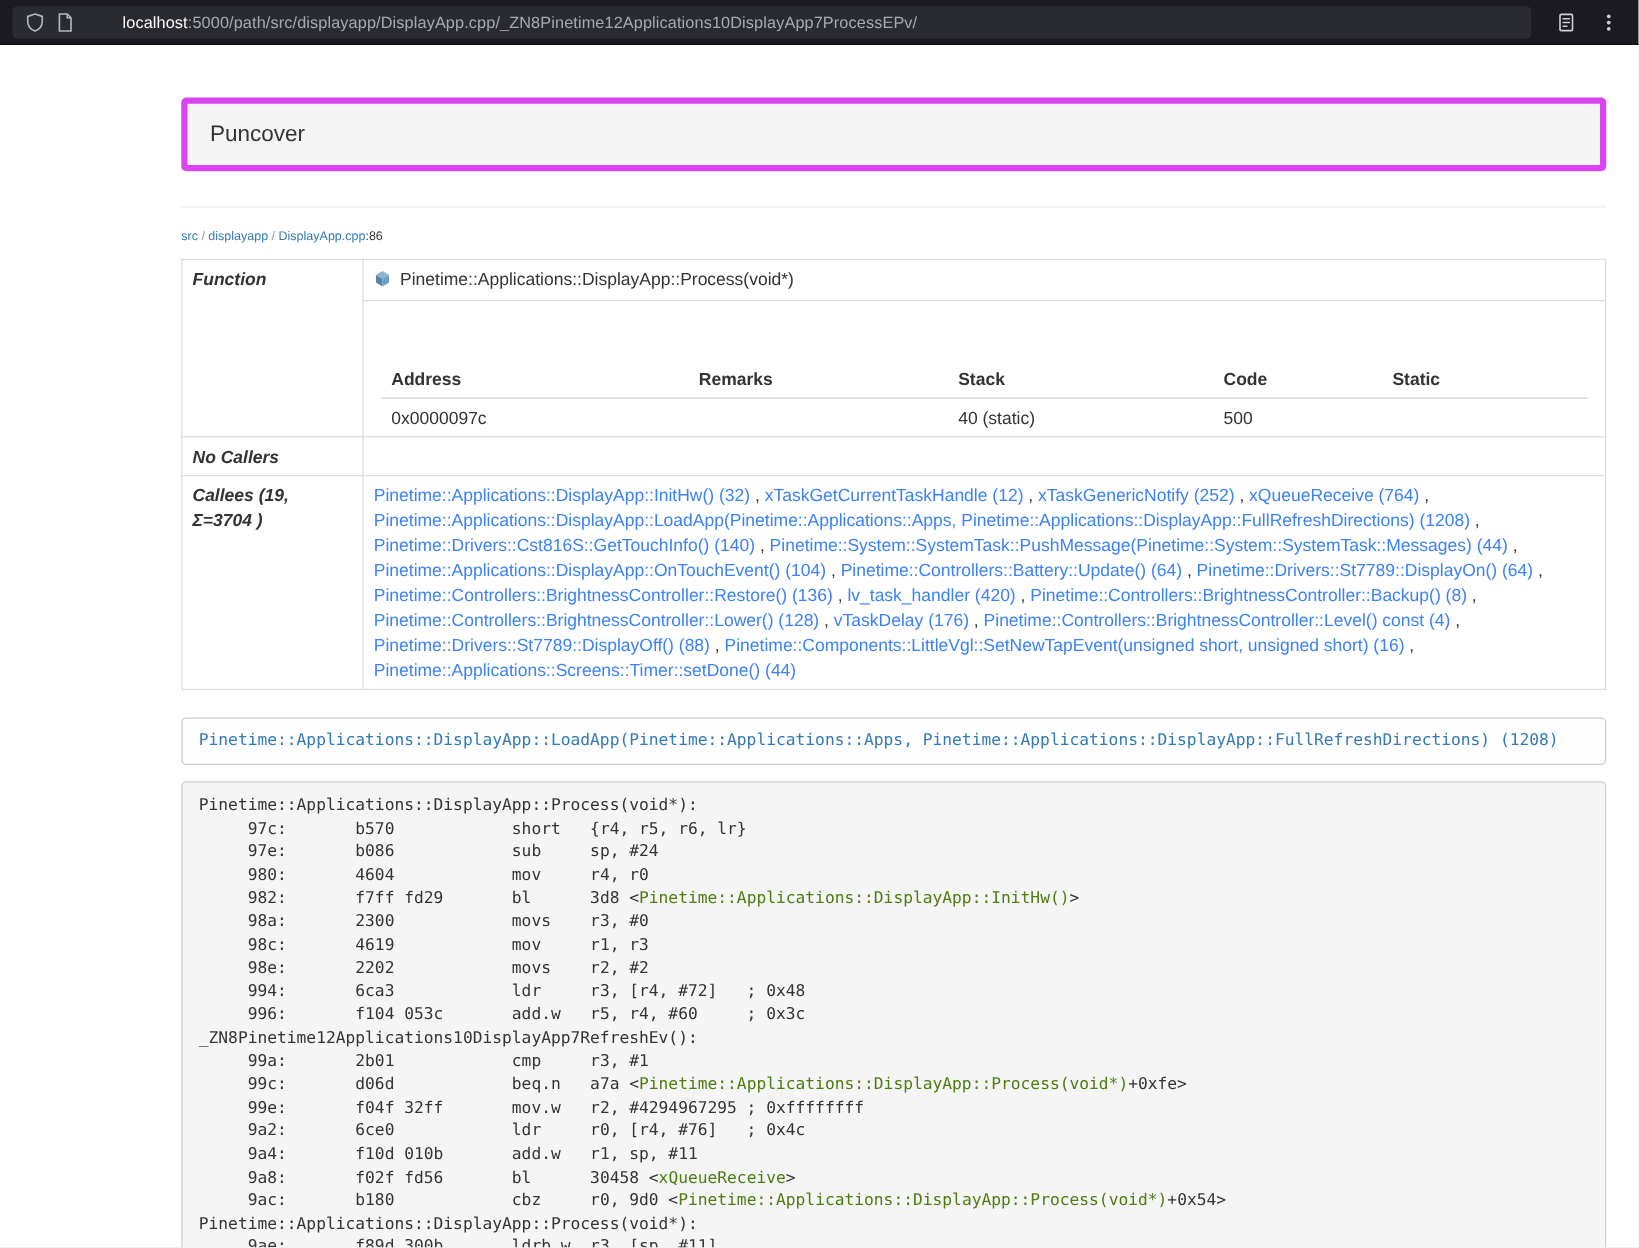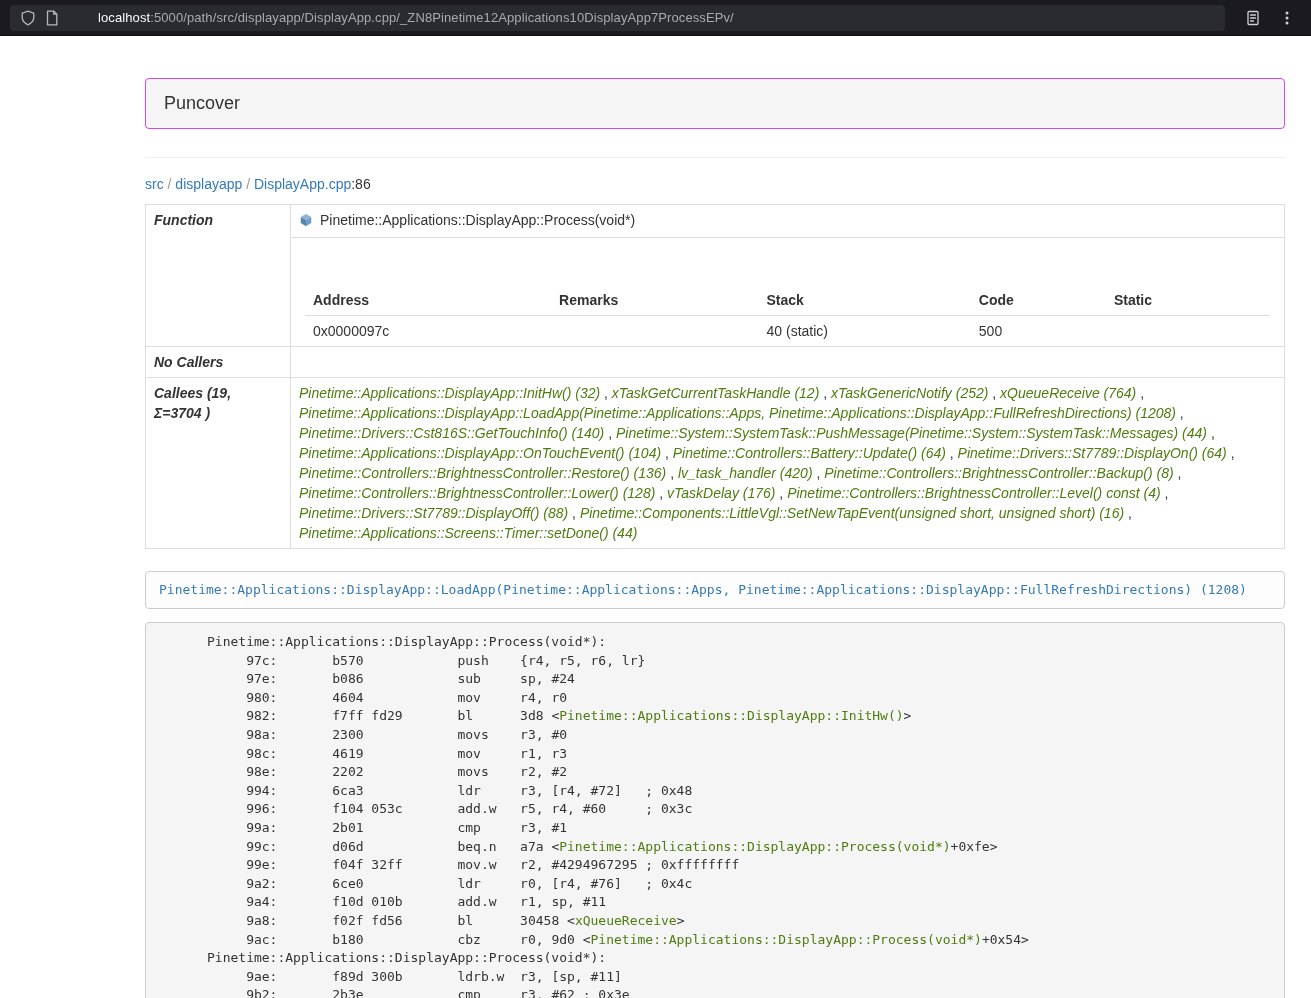--- a/index.html
+++ b/index.html
@@ -55,31 +55,31 @@
 
   
   .container {
     margin-left: 130px;
     width: 1170px;
     padding: 0 15px;
   }
   .panel {
     margin-top: 42px;
     background: #f5f5f5;
-    border: 1px solid #d946ef;
+    border: 5px solid #d946ef;
     border-radius: 4px;
     padding: 14px 18px;
   }
   .panel-title { font-size: 18px; color: #333; }
   hr.divider {
     border: 0;
     border-top: 1px solid #eee;
     margin: 28px 0 18px 0;
   }
-  .breadcrumb { font-size: 14px; color: #333; }
+  .breadcrumb { font-size: 10px; color: #333; }
   .breadcrumb a { color: #337ab7; text-decoration: none; }
   .bc-sep { color: #999; }
 
   
   .fn-table {
     width: 100%;
     border-collapse: collapse;
     margin-top: 12px;
     font-size: 14px;
   }
@@ -103,21 +103,21 @@
     color: #333;
     line-height: 20px;
   }
   .sub-table thead th { border-bottom: 1px solid #ddd; font-weight: 700; }
   .sub-table th:nth-child(1), .sub-table td:nth-child(1) { width: 25.5%; }
   .sub-table th:nth-child(2), .sub-table td:nth-child(2) { width: 21.5%; }
   .sub-table th:nth-child(3), .sub-table td:nth-child(3) { width: 22%; }
   .sub-table th:nth-child(4), .sub-table td:nth-child(4) { width: 14%; }
   .sub-table th:nth-child(5), .sub-table td:nth-child(5) { width: 17%; }
   .callees-cell { line-height: 20px; }
-  .callees-cell a { color: #4d7c0f; text-decoration: none; font-style: italic; }
+  .callees-cell a { color: #3b82f6; text-decoration: none; }
   .callee-sep { color: #333; }
 
   
   .highlight-box {
     margin-top: 22px;
     border: 1px solid #ccc;
     border-radius: 4px;
     background: #fdfdfd;
     padding: 9px 13px;
     font-family: "DejaVu Sans Mono", monospace;
@@ -133,21 +133,20 @@
     padding: 10px 13px;
     font-family: "DejaVu Sans Mono", monospace;
     font-size: 13px;
     color: #333;
   }
   .code-line {
     white-space: pre;
     tab-size: 8;
     -moz-tab-size: 8;
     line-height: 18.6px;
-    margin-left: 48px;
   }
   .code-line a { color: #4d7c0f; text-decoration: none; }
 </style>
 </head>
 <body>
 
 <div class="viewport">
 
   <div class="browser-bar">
     <div class="url-field">
@@ -238,29 +237,30 @@
       </tbody>
     </table>
 
     <div class="highlight-box">
       <a href="#">Pinetime::Applications::DisplayApp::LoadApp(Pinetime::Applications::Apps, Pinetime::Applications::DisplayApp::FullRefreshDirections) (1208)</a>
     </div>
 
     <div class="codebox">
       <div>
           <div class="code-line">Pinetime::Applications::DisplayApp::Process(void*):</div>
-          <div class="code-line">     97c:	b570      	push	{r4, r5, r6, lr}</div>
+          <div class="code-line">     97c:	b570      	short	{r4, r5, r6, lr}</div>
           <div class="code-line">     97e:	b086      	sub	sp, #24</div>
           <div class="code-line">     980:	4604      	mov	r4, r0</div>
           <div class="code-line">     982:	f7ff fd29 	bl	3d8 &lt;<a href="#">Pinetime::Applications::DisplayApp::InitHw()</a>&gt;</div>
           <div class="code-line">     98a:	2300      	movs	r3, #0</div>
           <div class="code-line">     98c:	4619      	mov	r1, r3</div>
           <div class="code-line">     98e:	2202      	movs	r2, #2</div>
           <div class="code-line">     994:	6ca3      	ldr	r3, [r4, #72]	; 0x48</div>
           <div class="code-line">     996:	f104 053c 	add.w	r5, r4, #60	; 0x3c</div>
+          <div class="code-line">_ZN8Pinetime12Applications10DisplayApp7RefreshEv():</div>
           <div class="code-line">     99a:	2b01      	cmp	r3, #1</div>
           <div class="code-line">     99c:	d06d      	beq.n	a7a &lt;<a href="#">Pinetime::Applications::DisplayApp::Process(void*)</a>+0xfe&gt;</div>
           <div class="code-line">     99e:	f04f 32ff 	mov.w	r2, #4294967295	; 0xffffffff</div>
           <div class="code-line">     9a2:	6ce0      	ldr	r0, [r4, #76]	; 0x4c</div>
           <div class="code-line">     9a4:	f10d 010b 	add.w	r1, sp, #11</div>
           <div class="code-line">     9a8:	f02f fd56 	bl	30458 &lt;<a href="#">xQueueReceive</a>&gt;</div>
           <div class="code-line">     9ac:	b180      	cbz	r0, 9d0 &lt;<a href="#">Pinetime::Applications::DisplayApp::Process(void*)</a>+0x54&gt;</div>
           <div class="code-line">Pinetime::Applications::DisplayApp::Process(void*):</div>
           <div class="code-line">     9ae:	f89d 300b 	ldrb.w	r3, [sp, #11]</div>
           <div class="code-line">     9b2:	2b3e      	cmp	r3, #62	; 0x3e</div>

